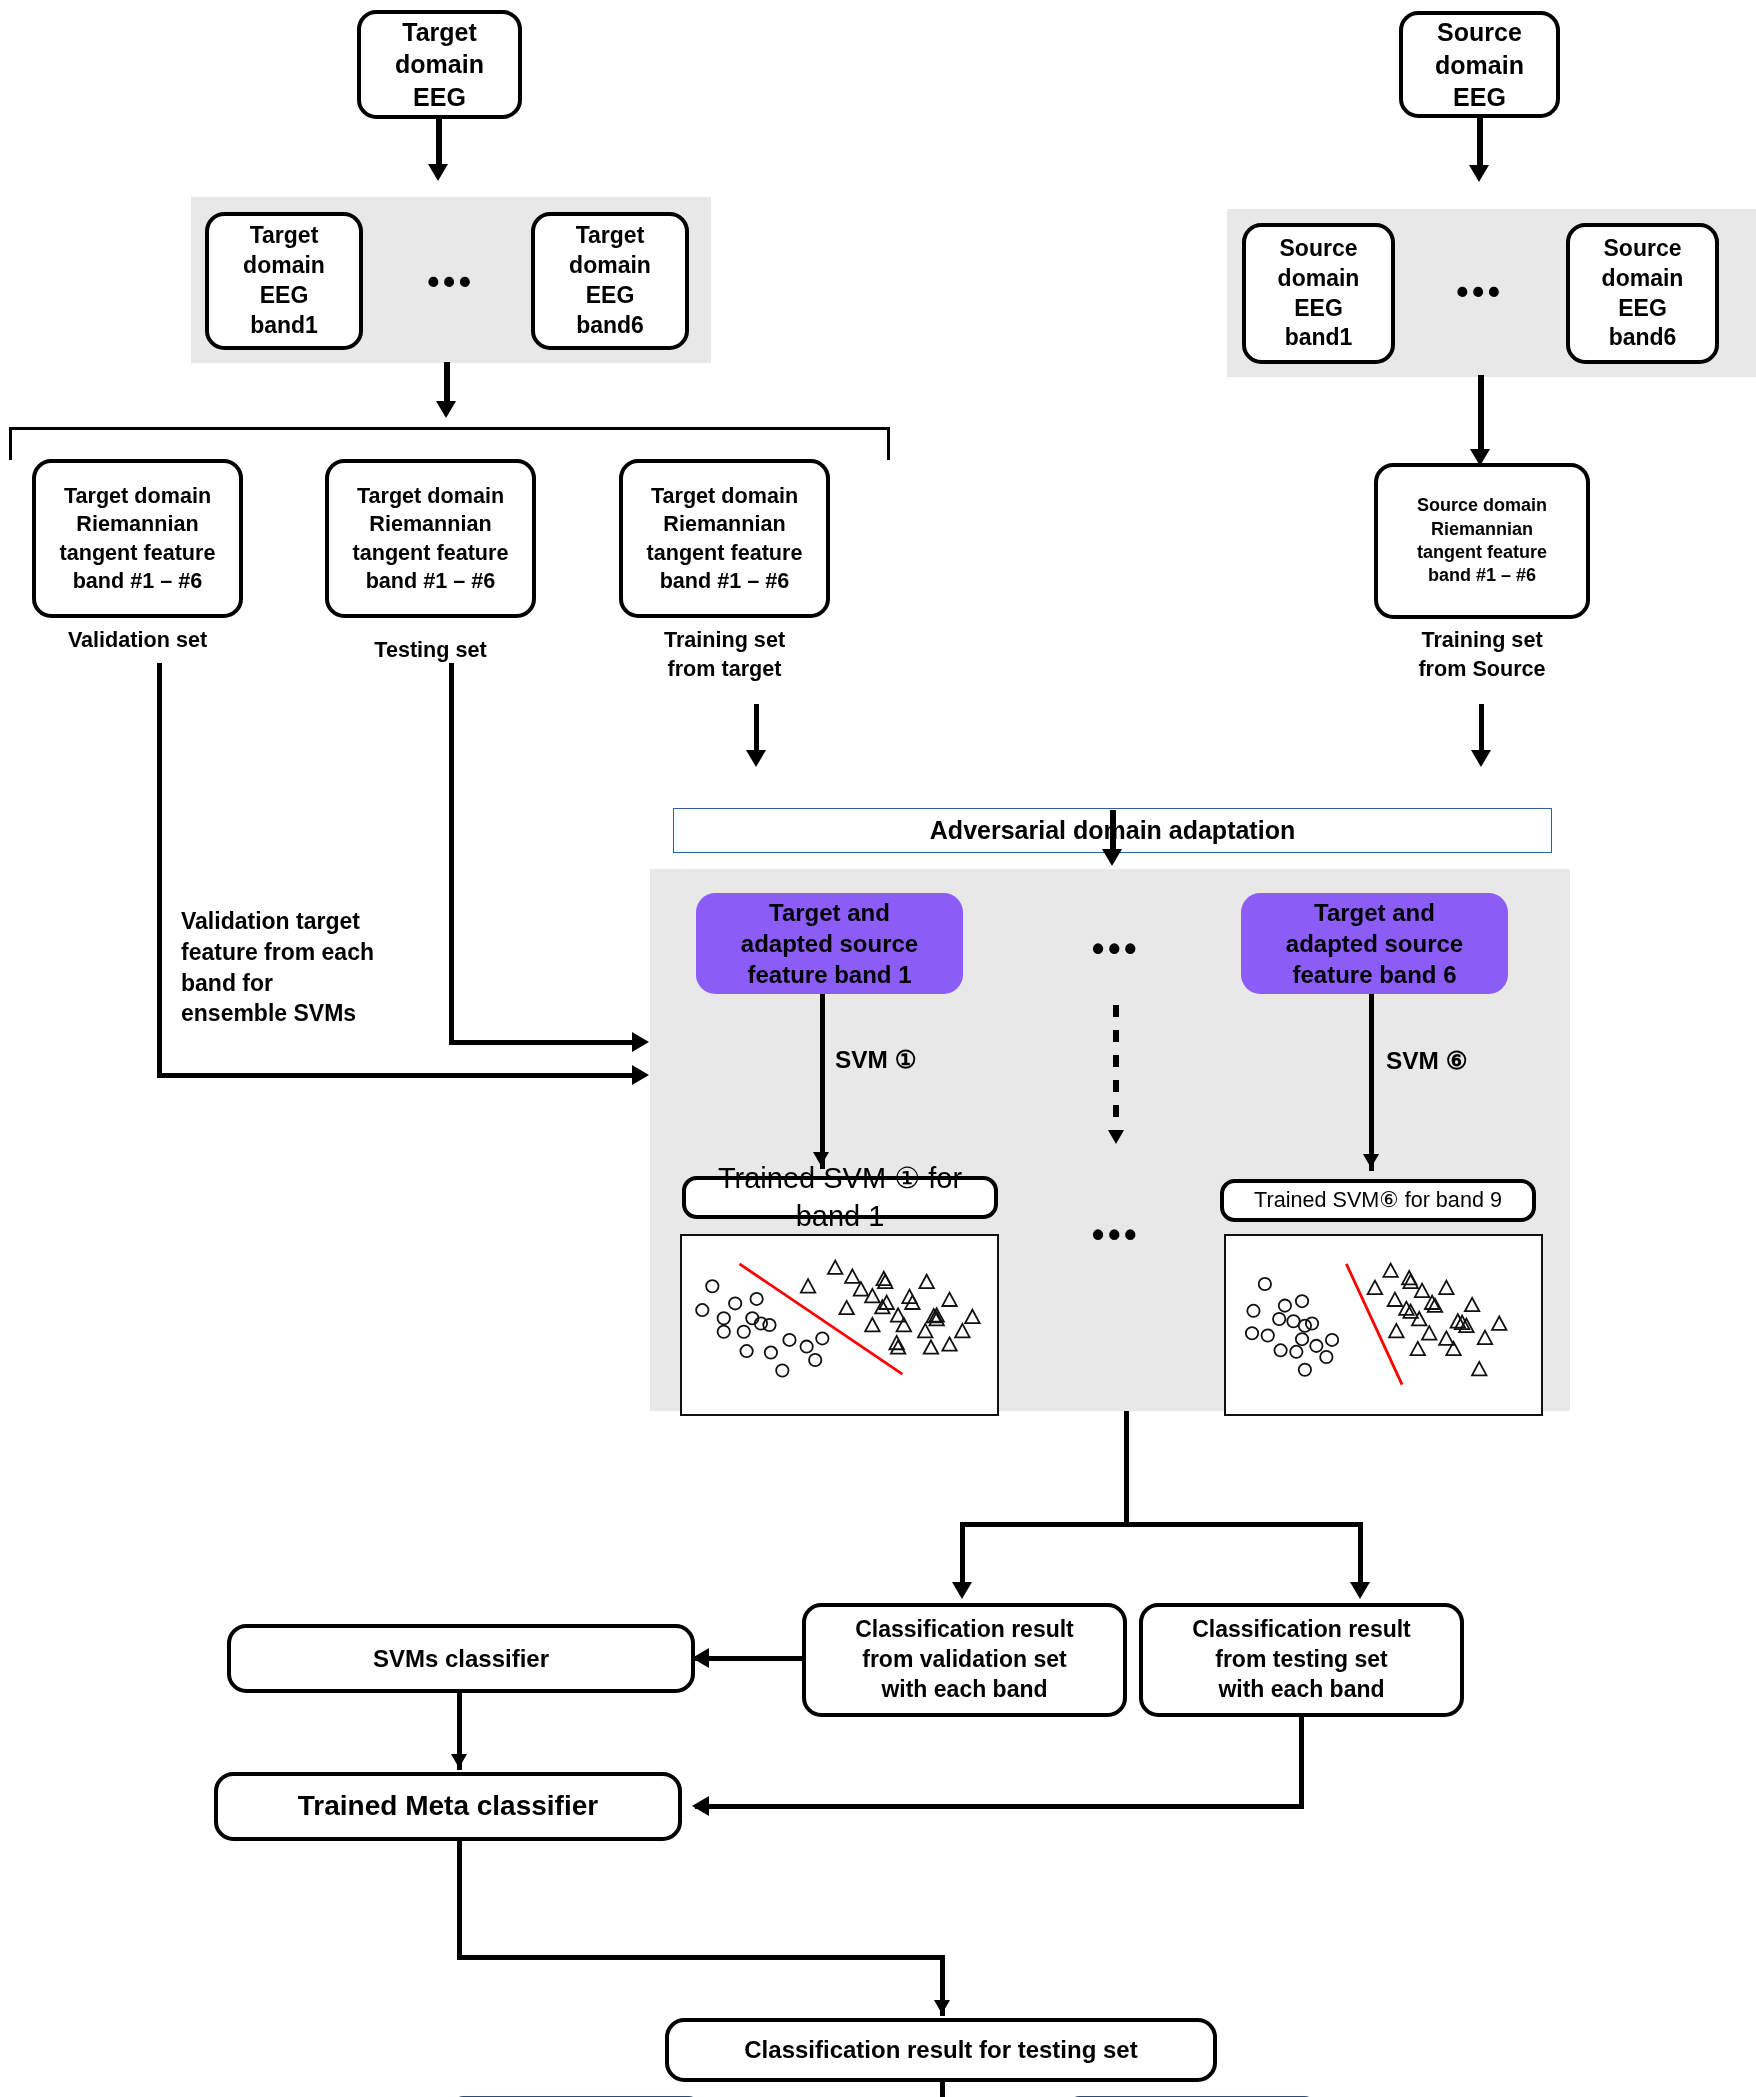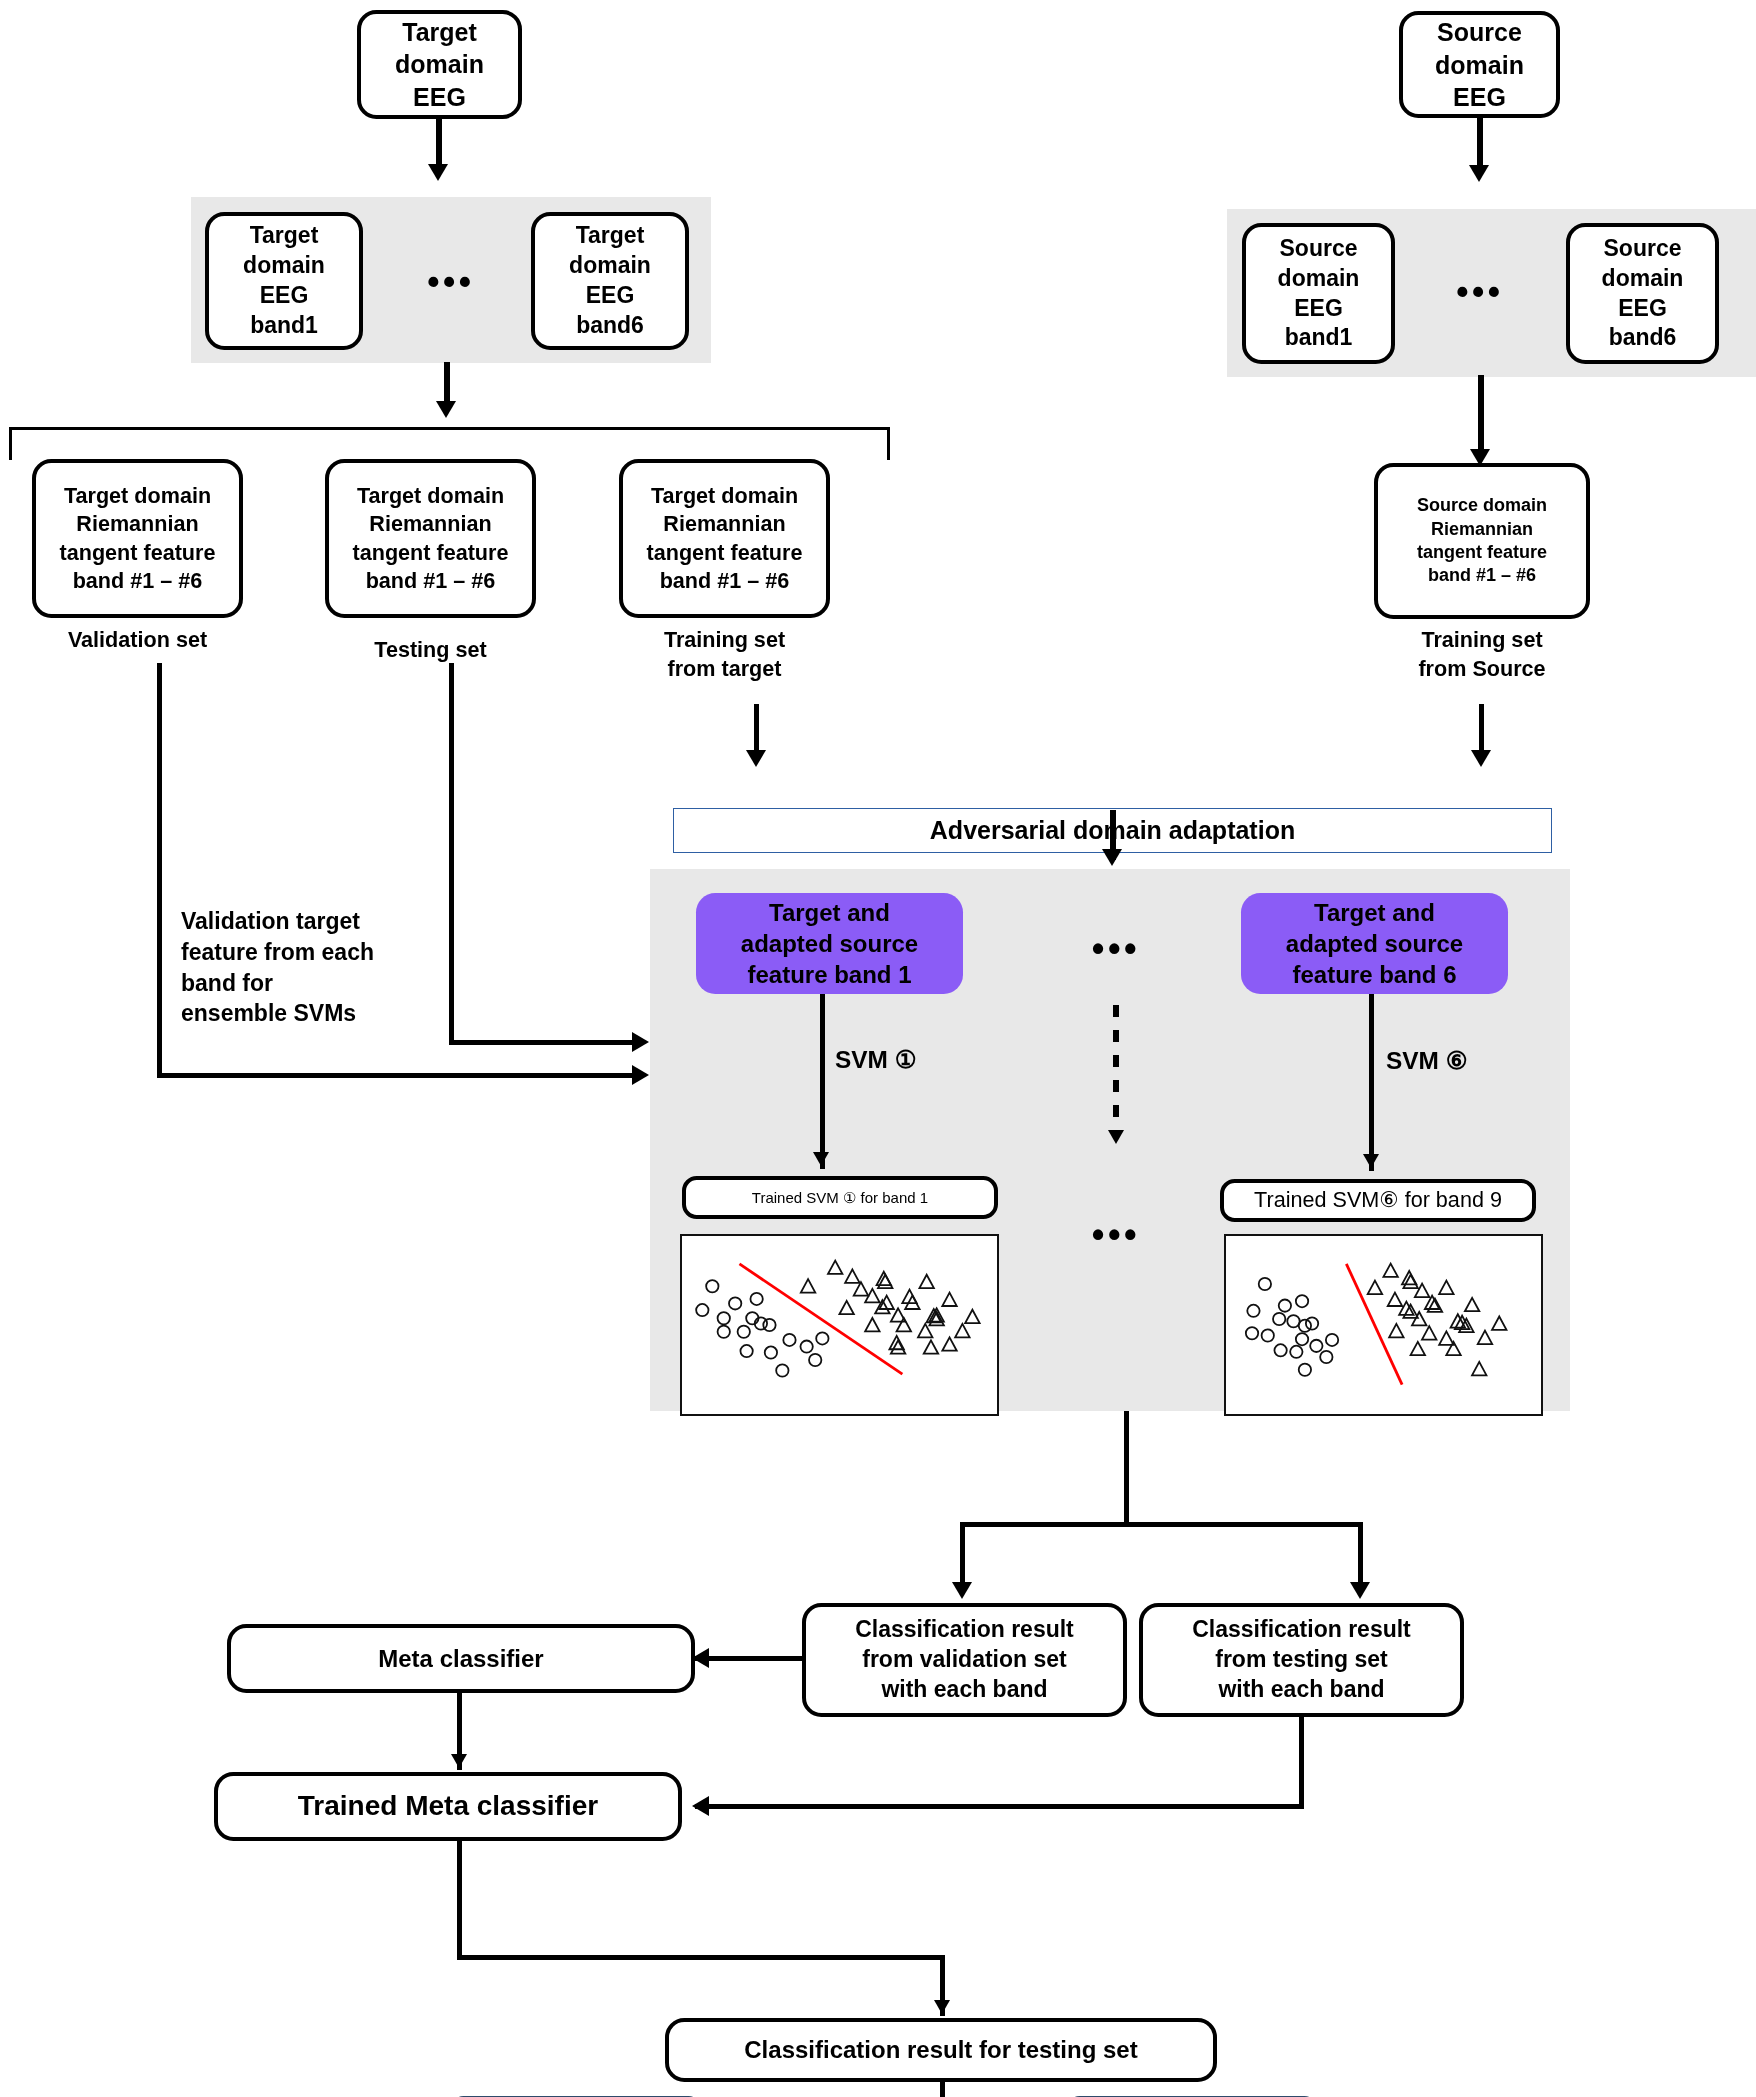--- a/index.html
+++ b/index.html
@@ -146,21 +146,21 @@
   <div class="gray-band" style="left:650px;top:869px;width:920px;height:542px;"></div>
 
   <div class="node green" style="left: 696px; top: 893px; width: 267px; height: 101px; font-size: 24px; white-space: pre-line;">Target and
 adapted source
 feature band 1</div>
 
   <div class="ln vline" style="left:820px;top:994px;width:5.1px;height:175px;"></div>
   <div class="ahd down-s" style="left:813px;top:1152px;"></div>
   <div class="lbl" style="left:835px;top:1044px;width:153px;font-size:24.4px;text-align:left;">SVM ①</div>
 
-  <div class="node plain" style="left:682px;top:1176px;width:316px;height:43px;font-size:15px;font-weight:normal;border-width:4px;">Trained SVM ①  for band 1</div>
+  <div class="node plain" style="left:682px;top:1176px;width:316px;height:43px;font-size:29px;font-weight:normal;border-width:4px;">Trained SVM ①  for band 1</div>
 
   <div class="scatter" style="left:680px;top:1234px;width:319px;height:182px;">
     <svg viewBox="0 0 561 320" preserveAspectRatio="none">
       <g id="plot1-marks">
           <circle cx="53.995000000000005" cy="90.32" r="11" fill="none" stroke="#111" stroke-width="3.2"></circle>
           <circle cx="36.18" cy="133.2" r="11" fill="none" stroke="#111" stroke-width="3.2"></circle>
           <circle cx="94.715" cy="121.14" r="11" fill="none" stroke="#111" stroke-width="3.2"></circle>
           <circle cx="132.89" cy="113.10000000000001" r="11" fill="none" stroke="#111" stroke-width="3.2"></circle>
           <circle cx="74.355" cy="147.94" r="11" fill="none" stroke="#111" stroke-width="3.2"></circle>
           <circle cx="74.355" cy="172.06" r="11" fill="none" stroke="#111" stroke-width="3.2"></circle>
@@ -278,21 +278,21 @@
   <div class="ln vline" style="left:1358px;top:1522px;width:5.1px;height:67px;"></div>
   <div class="ahd down" style="left:1350px;top:1582px;"></div>
 
   <div class="node" style="left: 802px; top: 1603px; width: 325px; height: 114px; font-size: 23px; white-space: pre-line;">Classification result
 from validation set
 with each band</div>
   <div class="node" style="left: 1139px; top: 1603px; width: 325px; height: 114px; font-size: 23px; white-space: pre-line;">Classification result
 from testing set
 with each band</div>
 
-  <div class="node" style="left:227px;top:1624px;width:468px;height:69px;font-size:24px;">Meta classifier</div>
+  <div class="node" style="left:227px;top:1624px;width:468px;height:69px;font-size:24px;">SVMs classifier</div>
 
   <div class="ln hline" style="left:695px;top:1656px;width:108px;height:5.1px;"></div>
   <div class="ahd left" style="left:692px;top:1648px;"></div>
 
   <div class="ln vline" style="left:457px;top:1693px;width:5.1px;height:77px;"></div>
   <div class="ahd down-s" style="left:451px;top:1754px;"></div>
 
   <div class="node" style="left:214px;top:1772px;width:468px;height:69px;font-size:28px;">Trained Meta classifier</div>
 
   <div class="ln vline" style="left:1299px;top:1716px;width:5.1px;height:93px;"></div>

